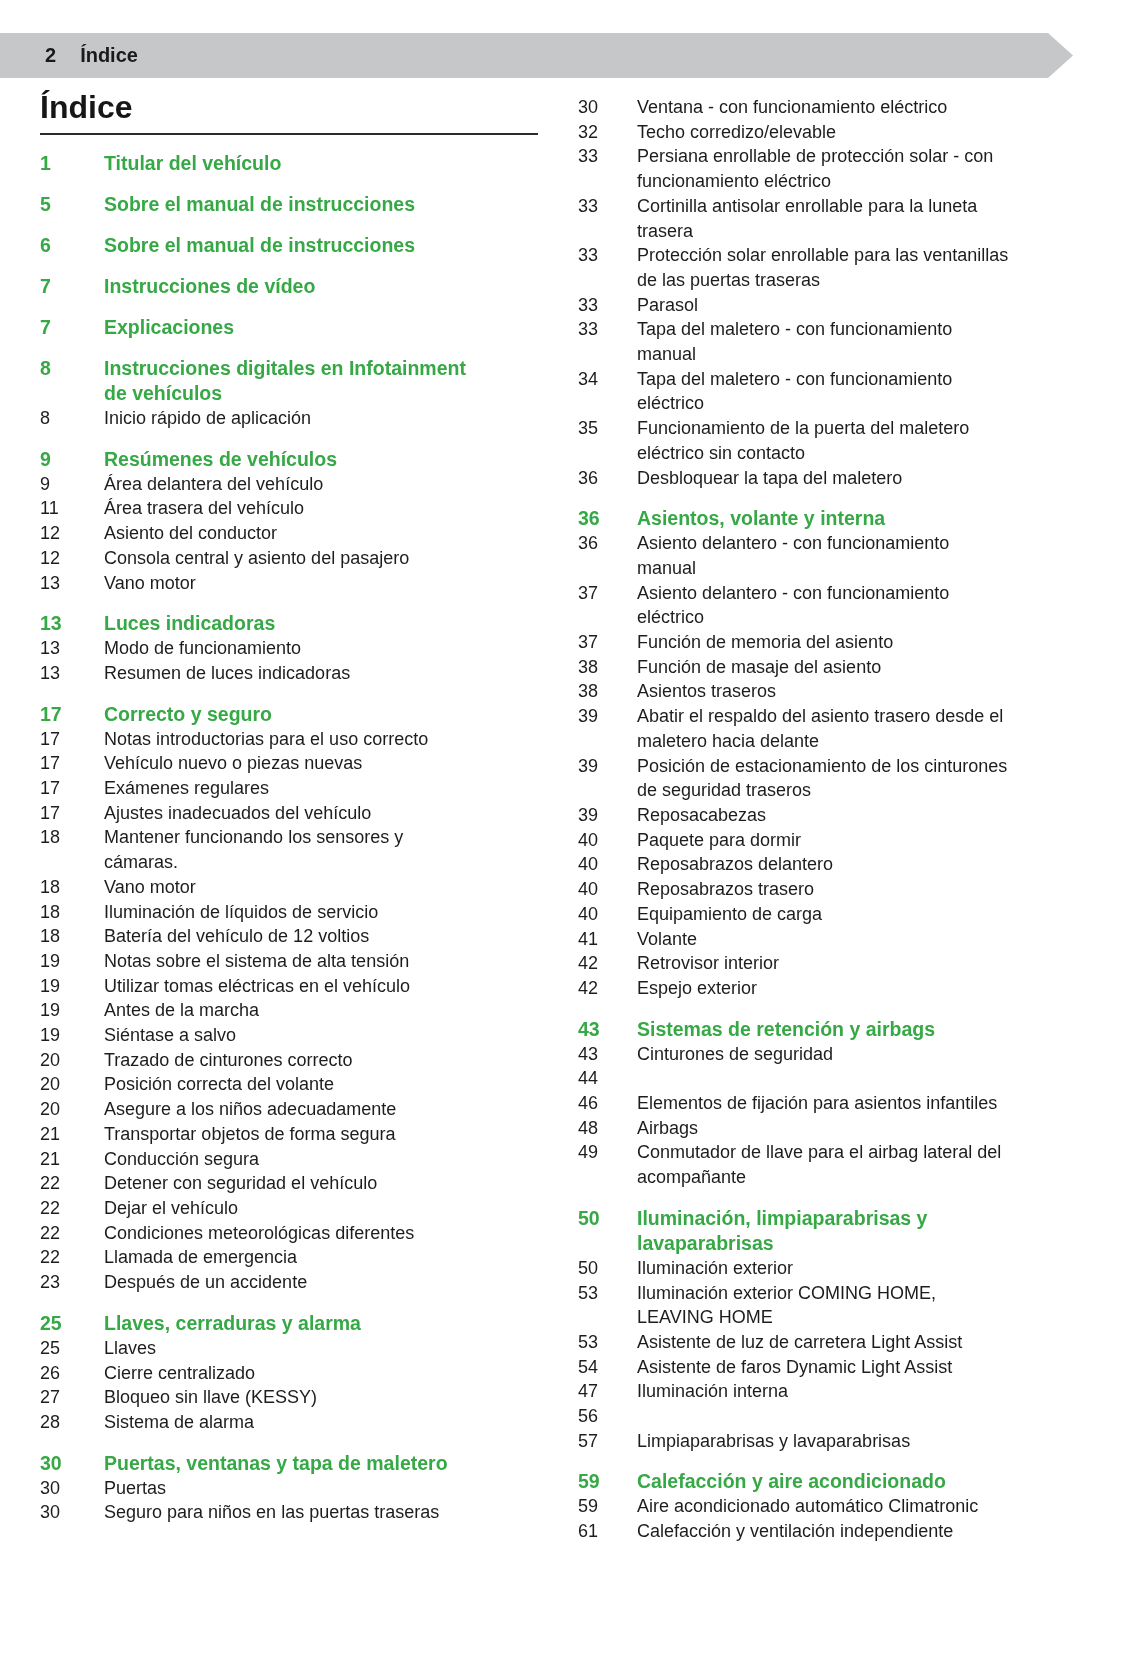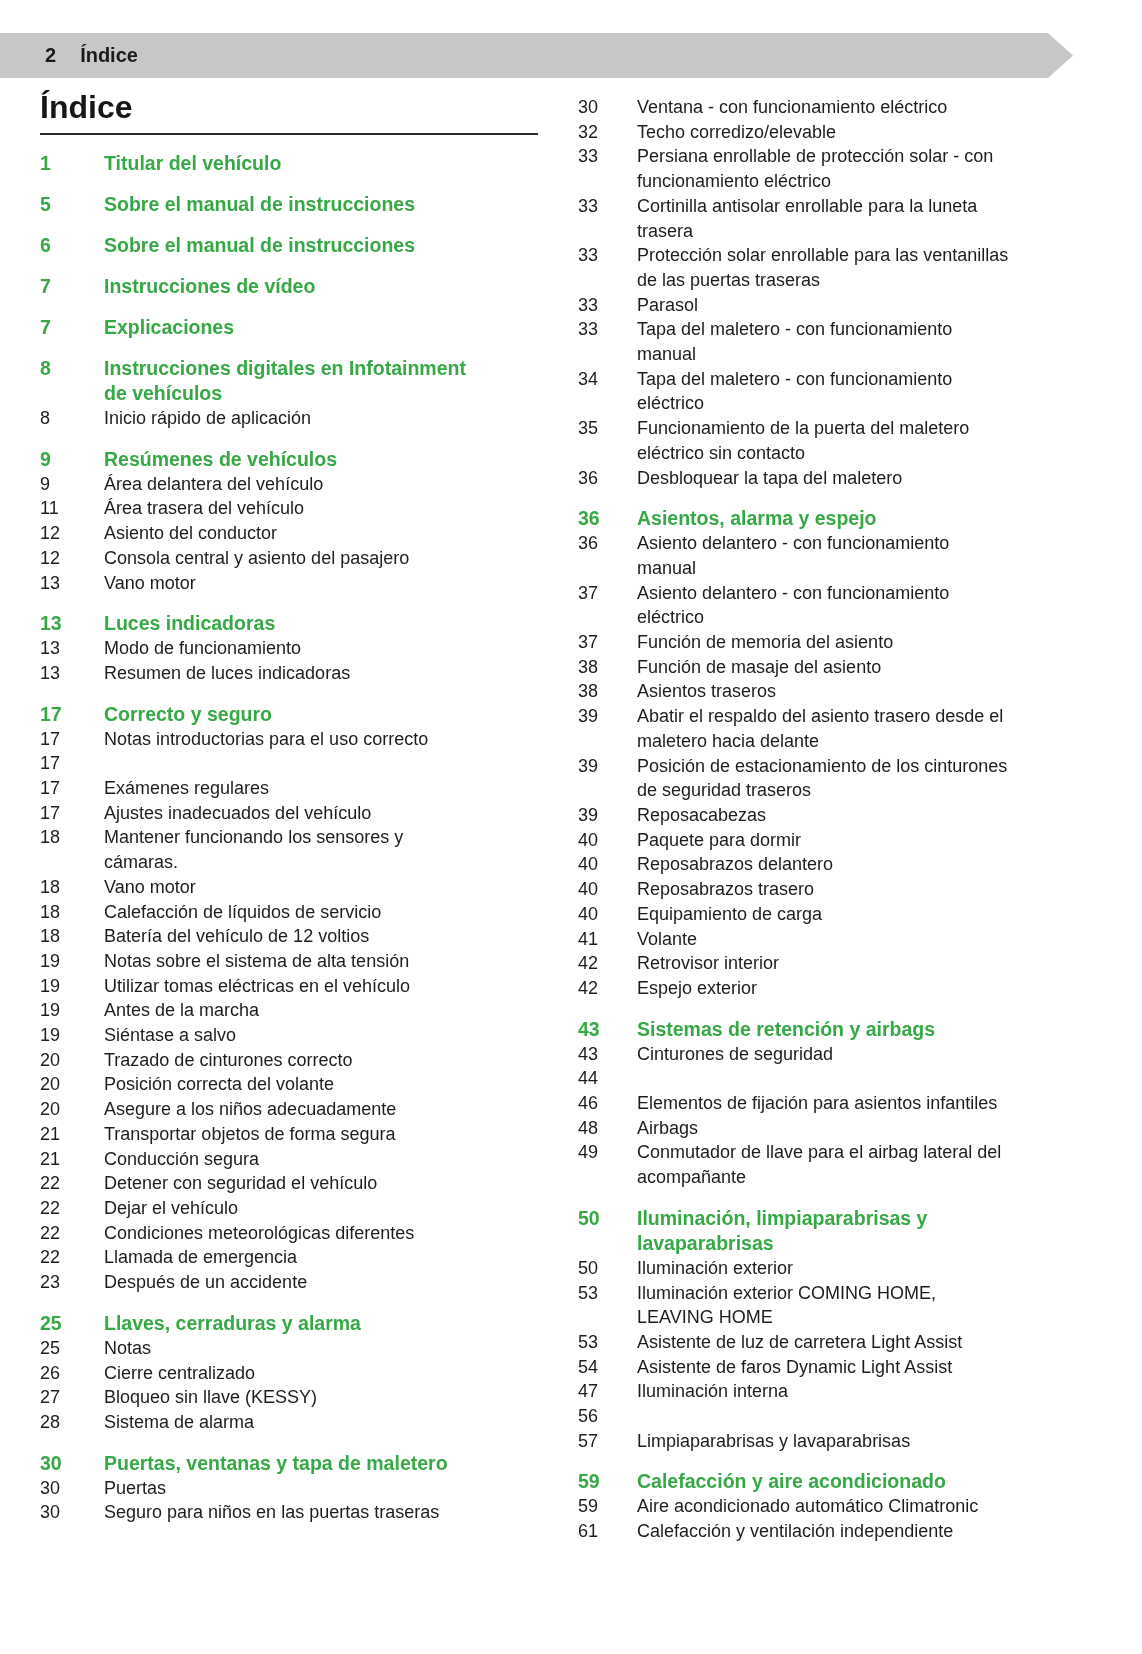--- a/index.html
+++ b/index.html
@@ -158,41 +158,42 @@
         <div class="toc-row toc-heading">
           <span class="num">17</span>
           <span class="txt">Correcto y seguro</span>
         </div>
         <div class="toc-row toc-entry">
           <span class="num">17</span>
           <span class="txt">Notas introductorias para el uso correcto</span>
         </div>
         <div class="toc-row toc-entry">
           <span class="num">17</span>
+          <span class="txt">Vehículo nuevo o piezas nuevas</span>
         </div>
         <div class="toc-row toc-entry">
           <span class="num">17</span>
           <span class="txt">Exámenes regulares</span>
         </div>
         <div class="toc-row toc-entry">
           <span class="num">17</span>
           <span class="txt">Ajustes inadecuados del vehículo</span>
         </div>
         <div class="toc-row toc-entry">
           <span class="num">18</span>
           <span class="txt">Mantener funcionando los sensores y
 cámaras.</span>
         </div>
         <div class="toc-row toc-entry">
           <span class="num">18</span>
           <span class="txt">Vano motor</span>
         </div>
         <div class="toc-row toc-entry">
           <span class="num">18</span>
-          <span class="txt">Calefacción de líquidos de servicio</span>
+          <span class="txt">Iluminación de líquidos de servicio</span>
         </div>
         <div class="toc-row toc-entry">
           <span class="num">18</span>
           <span class="txt">Batería del vehículo de 12 voltios</span>
         </div>
         <div class="toc-row toc-entry">
           <span class="num">19</span>
           <span class="txt">Notas sobre el sistema de alta tensión</span>
         </div>
         <div class="toc-row toc-entry">
@@ -246,21 +247,21 @@
         <div class="toc-row toc-entry">
           <span class="num">23</span>
           <span class="txt">Después de un accidente</span>
         </div>
         <div class="toc-row toc-heading">
           <span class="num">25</span>
           <span class="txt">Llaves, cerraduras y alarma</span>
         </div>
         <div class="toc-row toc-entry">
           <span class="num">25</span>
-          <span class="txt">Notas</span>
+          <span class="txt">Llaves</span>
         </div>
         <div class="toc-row toc-entry">
           <span class="num">26</span>
           <span class="txt">Cierre centralizado</span>
         </div>
         <div class="toc-row toc-entry">
           <span class="num">27</span>
           <span class="txt">Bloqueo sin llave (KESSY)</span>
         </div>
         <div class="toc-row toc-entry">
@@ -325,21 +326,21 @@
           <span class="num">35</span>
           <span class="txt">Funcionamiento de la puerta del maletero
 eléctrico sin contacto</span>
         </div>
         <div class="toc-row toc-entry">
           <span class="num">36</span>
           <span class="txt">Desbloquear la tapa del maletero</span>
         </div>
         <div class="toc-row toc-heading">
           <span class="num">36</span>
-          <span class="txt">Asientos, alarma y espejo</span>
+          <span class="txt">Asientos, volante y interna</span>
         </div>
         <div class="toc-row toc-entry">
           <span class="num">36</span>
           <span class="txt">Asiento delantero - con funcionamiento
 manual</span>
         </div>
         <div class="toc-row toc-entry">
           <span class="num">37</span>
           <span class="txt">Asiento delantero - con funcionamiento
 eléctrico</span>

